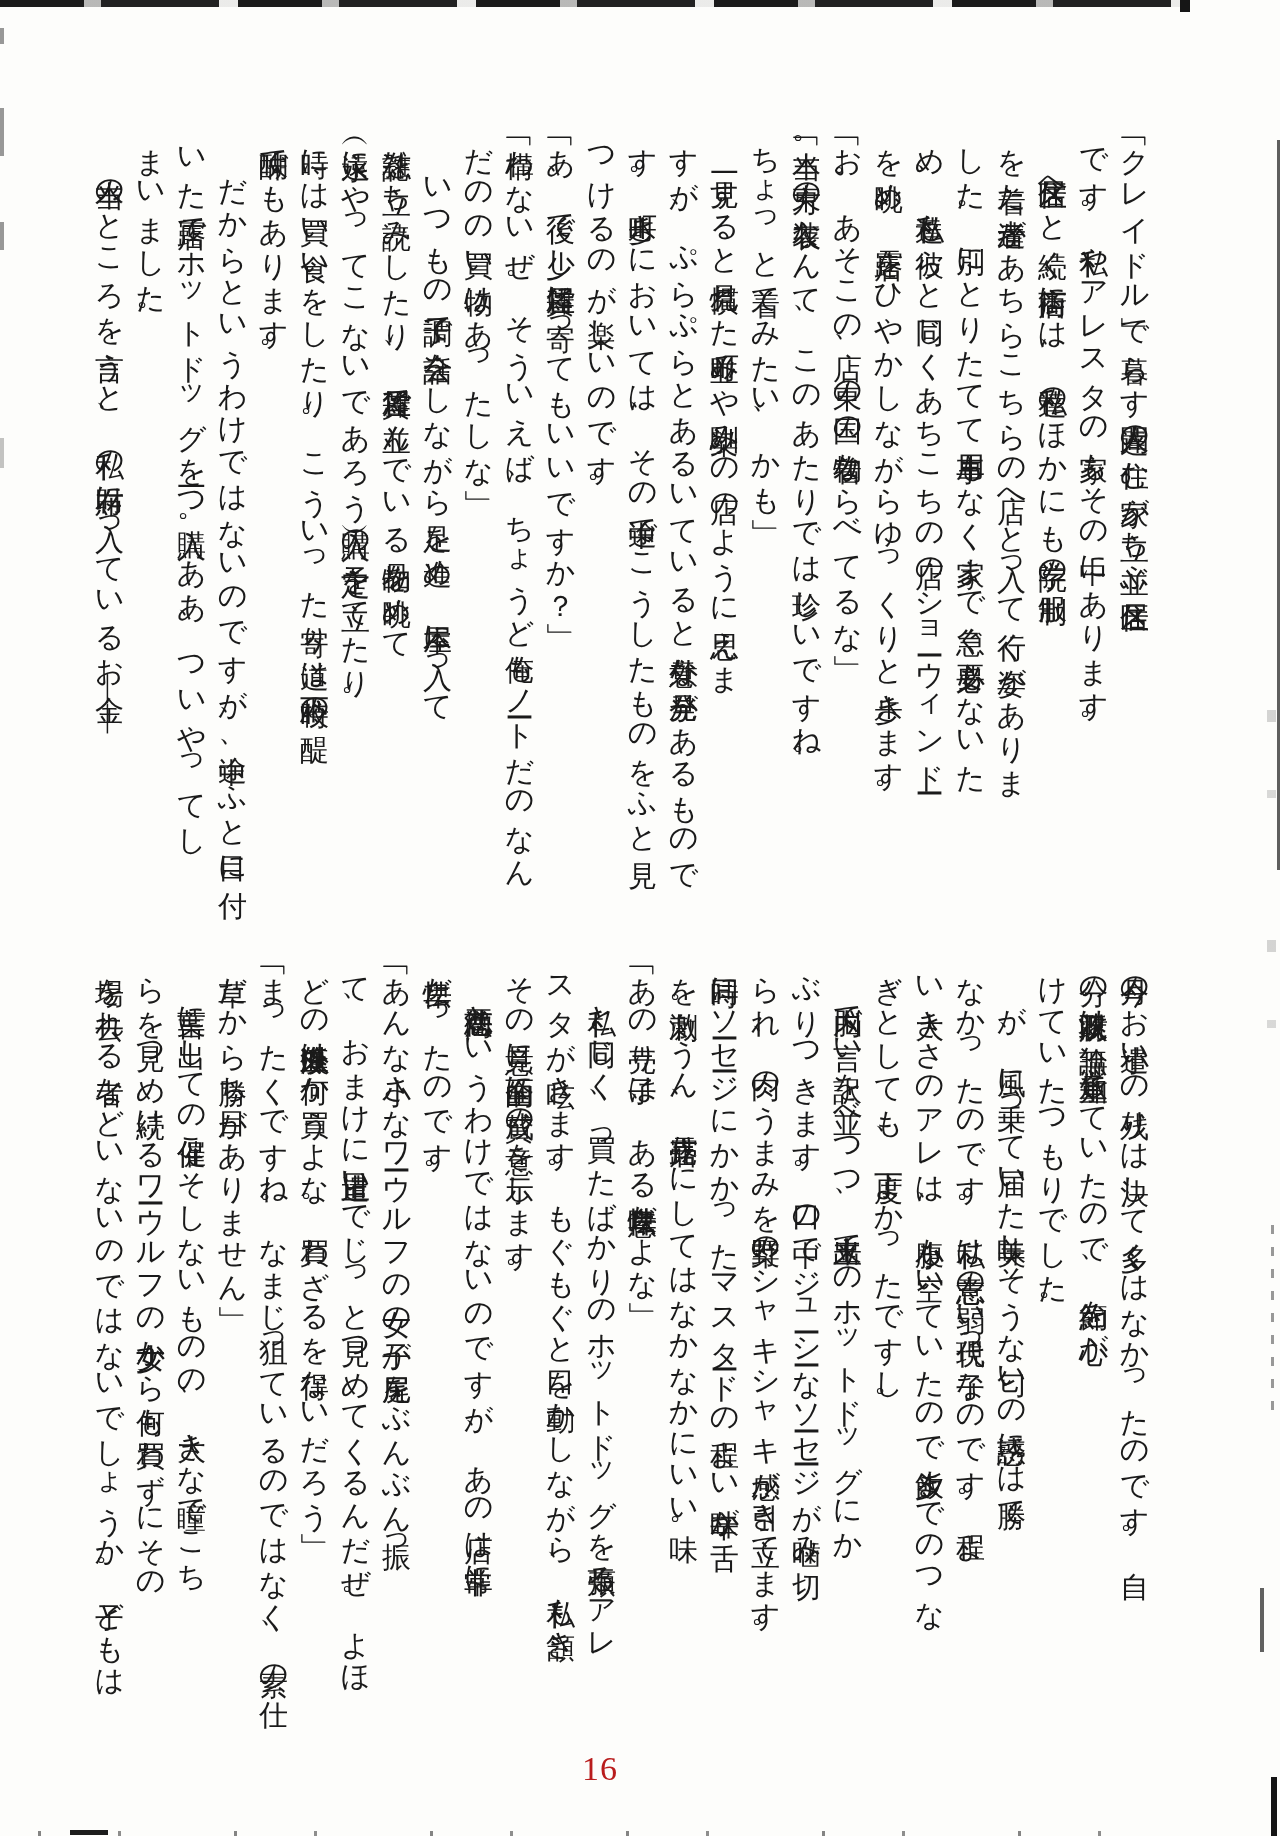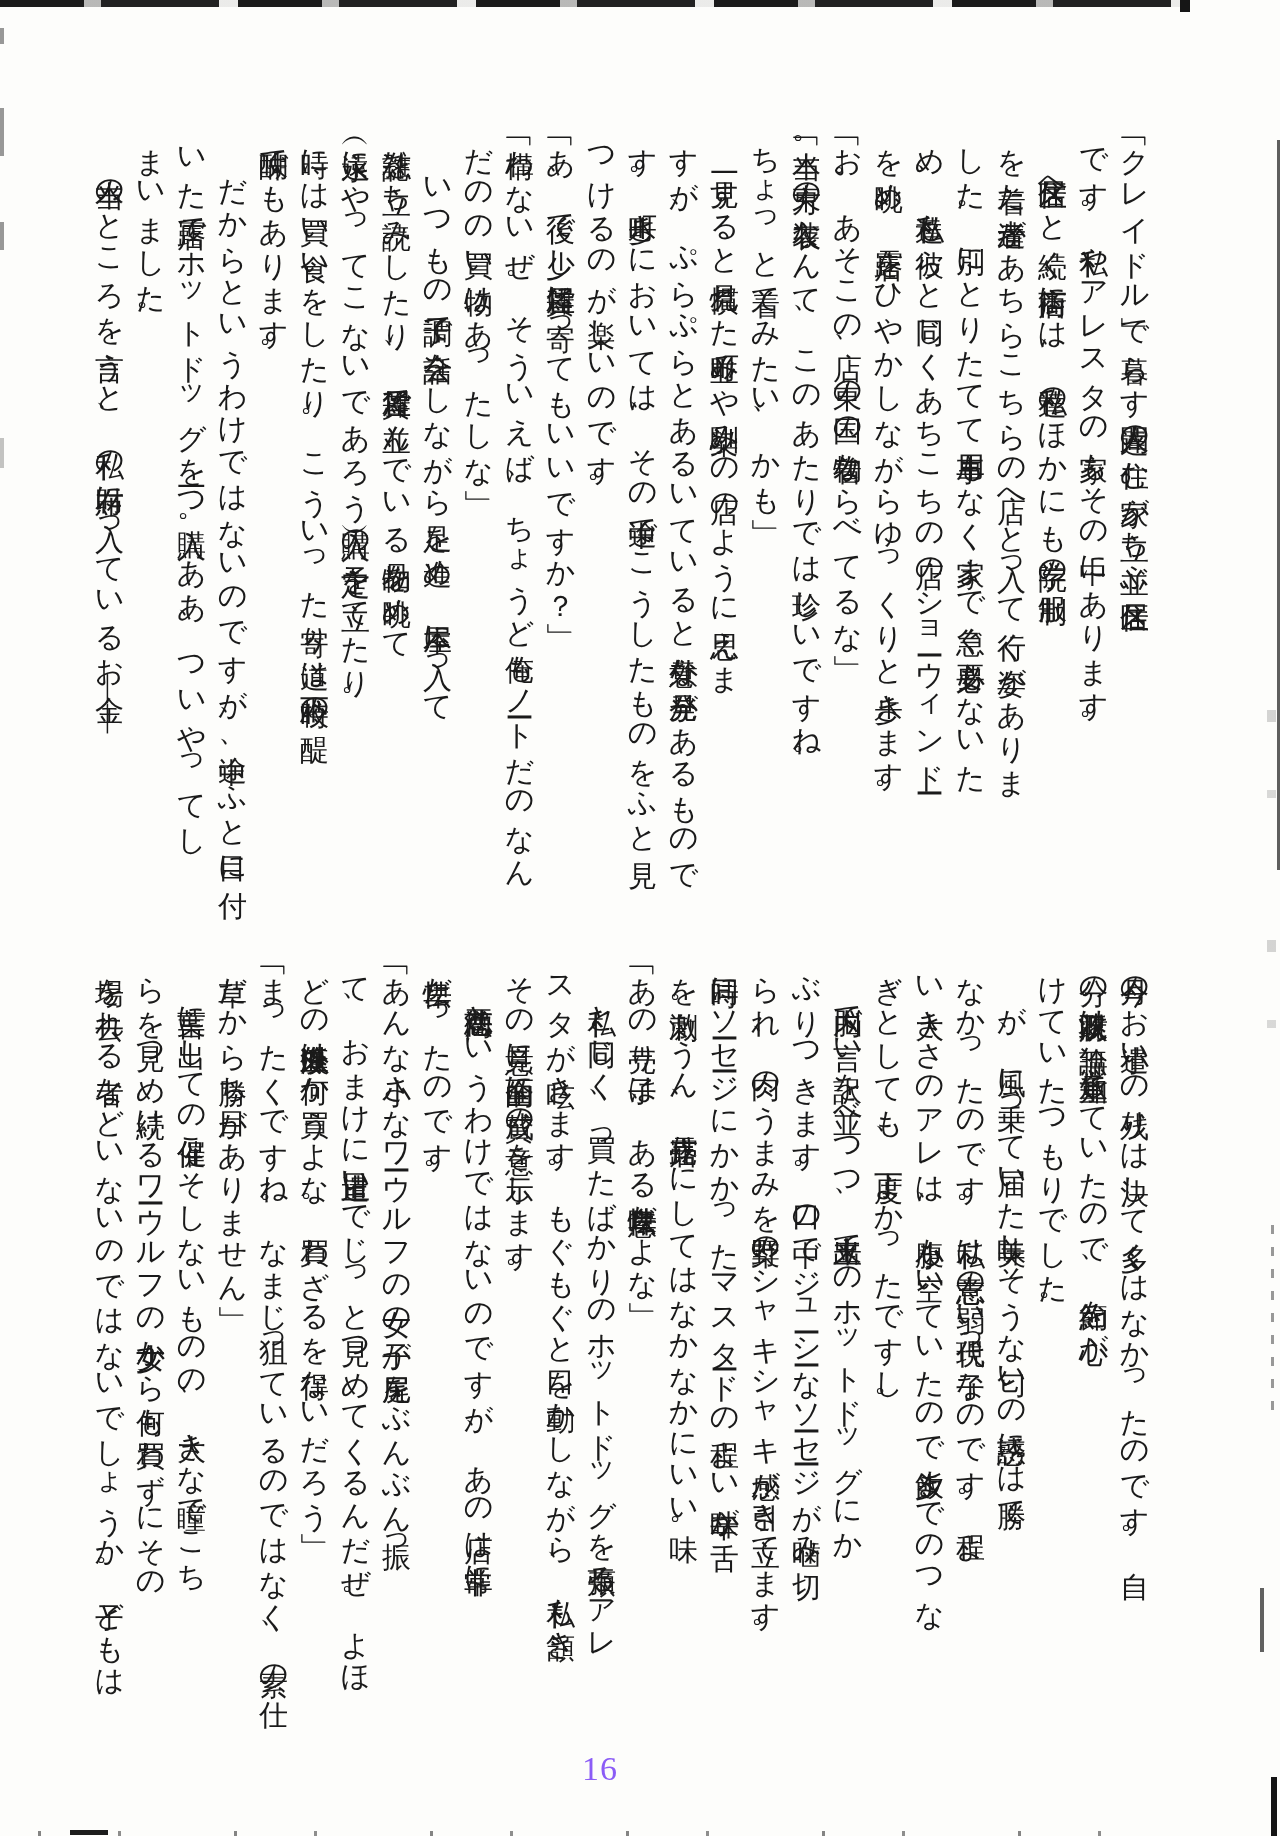--- a/index.html
+++ b/index.html
@@ -23,21 +23,21 @@
   #top-block { top: 128px; right: 125px; letter-spacing: 1px; }
   #top-block .col { height: 784px; }
   #bottom-block { top: 957px; right: 125px; letter-spacing: 0; }
   #bottom-block .col { height: 756px; }
 
   #page-number {
     position: absolute;
     top: 1750px; left: 0; width: 1200px;
     text-align: center;
     font-size: 34px;
-    color: #8b5cf6;
+    color: #b91c1c;
     letter-spacing: 1px;
   }
 
   
   .artifact { position: absolute; pointer-events: none; }
   #top-edge-line {
     top: 0; left: 0; width: 1186px; height: 7px;
     background: repeating-linear-gradient(90deg,
       #1b1b1b 0 84px, rgba(27,27,27,.3) 84px 101px,
       #222 101px 219px, rgba(27,27,27,.08) 219px 238px);

